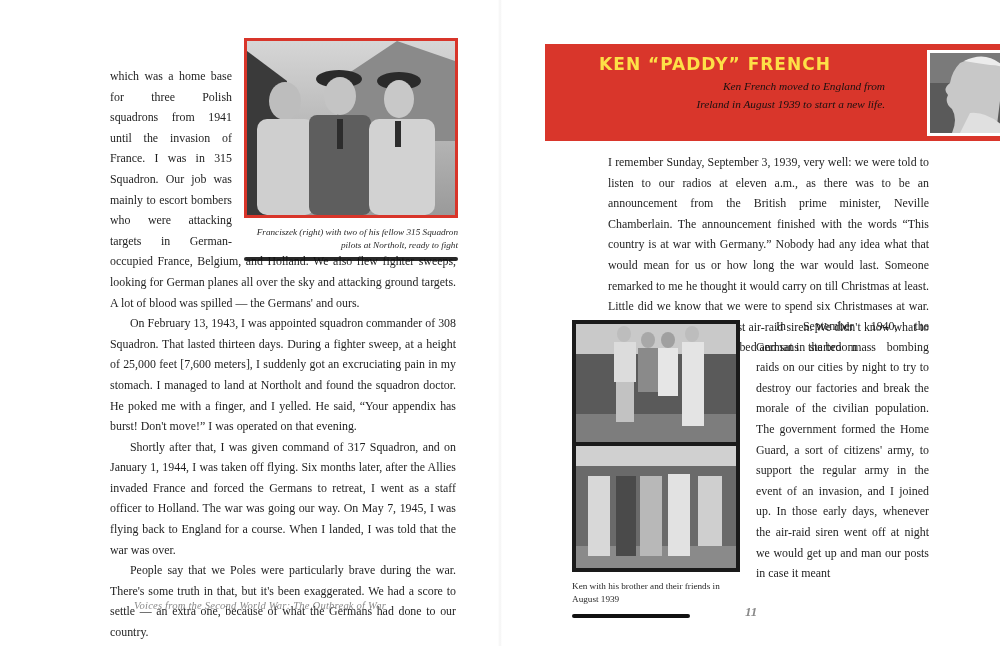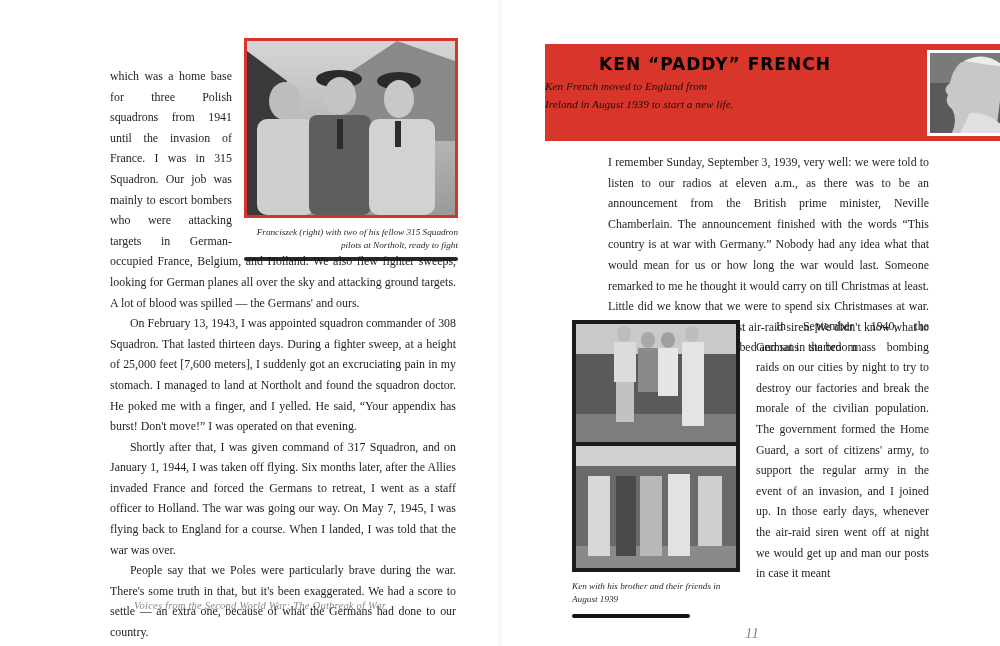--- a/index.html
+++ b/index.html
@@ -18,33 +18,33 @@
     .left-wrap { position: absolute; left: 74px; top: 66px; width: 382px; }
     .left-float-photo { float: right; width: 214px; height: 210px; margin-left: 12px; margin-top: -28px; margin-right: -2px; }
     .photo-frame-red { width: 214px; height: 180px; border: 3px solid #d8352a; background: #7a7a7a; position: relative; overflow: hidden; }
     .photo-caption { font-style: italic; font-size: 9.2px; line-height: 12.5px; text-align: right; color: #2a2a2a; margin-top: 8px; }
     .brush-rule { height: 4px; background: #111; border-radius: 2px; margin-top: 6px; opacity: 0.9; }
 
     .footer-title { position: absolute; left: 134px; top: 600px; font-style: italic; font-size: 10.6px; color: #8a8a8a; letter-spacing: 0.2px; }
 
     
     .banner { position: absolute; left: 45px; top: 44px; width: 455px; height: 97px; background: #d9362b; }
-    .banner-title { position: absolute; left: 0; top: 10px; width: 340px; text-align: center; font-family: "DejaVu Sans", "Liberation Sans", sans-serif; font-weight: bold; font-size: 17px; letter-spacing: 1px; color: #000000; }
-    .banner-sub { position: absolute; left: 0; top: 33px; width: 340px; text-align: left; font-style: italic; font-size: 11.3px; line-height: 18px; color: #1a1010; }
+    .banner-title { position: absolute; left: 0; top: 10px; width: 340px; text-align: center; font-family: "DejaVu Sans", "Liberation Sans", sans-serif; font-weight: bold; font-size: 17px; letter-spacing: 1px; color: #fde047; }
+    .banner-sub { position: absolute; left: 0; top: 33px; width: 340px; text-align: right; font-style: italic; font-size: 11.3px; line-height: 18px; color: #1a1010; }
     .banner-photo { position: absolute; left: 382px; top: 6px; width: 92px; height: 86px; border: 3px solid #ffffff; background: #6c6c6c; overflow: hidden; }
 
     .right-top { position: absolute; left: 72px; top: 152px; width: 357px; }
     .right-wrap { position: absolute; left: 72px; top: 316px; width: 357px; }
     .right-float-photo { float: left; width: 168px; height: 290px; margin-right: 16px; margin-top: 4px; }
     .photo-frame-black { width: 168px; height: 252px; background: #1a1a1a; padding: 4px; position: relative; }
     .photo-inner { width: 100%; position: relative; overflow: hidden; background: #8a8a8a; }
-    .caption-left { font-style: italic; font-size: 9.2px; line-height: 12.8px; text-align: left; color: #2a2a2a; margin-top: 8px; }
+    .caption-left { font-size: 9.2px; line-height: 12.8px; text-align: left; color: #2a2a2a; margin-top: 8px; }
     .brush-rule-left { height: 4px; width: 118px; background: #111; border-radius: 2px; margin-top: 8px; }
 
-    .page-number { position: absolute; left: 245px; top: 625px; font-style: italic; font-size: 15px; color: #8a8a8a; }
+    .page-number { position: absolute; left: 245px; top: 604px; font-style: italic; font-size: 13px; color: #8a8a8a; font-weight: bold; }
 
     .gutter { position: absolute; left: 498px; top: 0; width: 4px; height: 646px; background: linear-gradient(to right, #ffffff, #f4f4f4, #ffffff); }
   </style>
 </head>
 <body>
 
 <div class="page page-left">
   <div class="left-wrap body-text">
     <div class="left-float-photo">
       <div class="photo-frame-red" title="Three RAF pilots in uniform and life vests, arm in arm">

